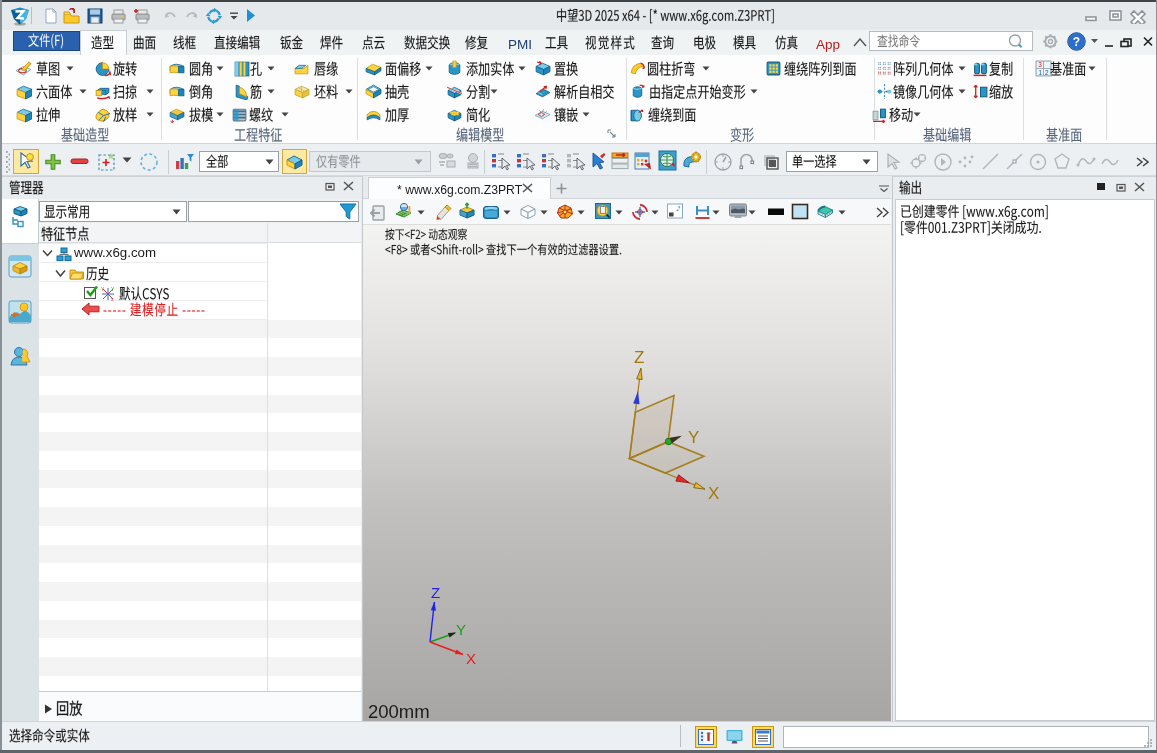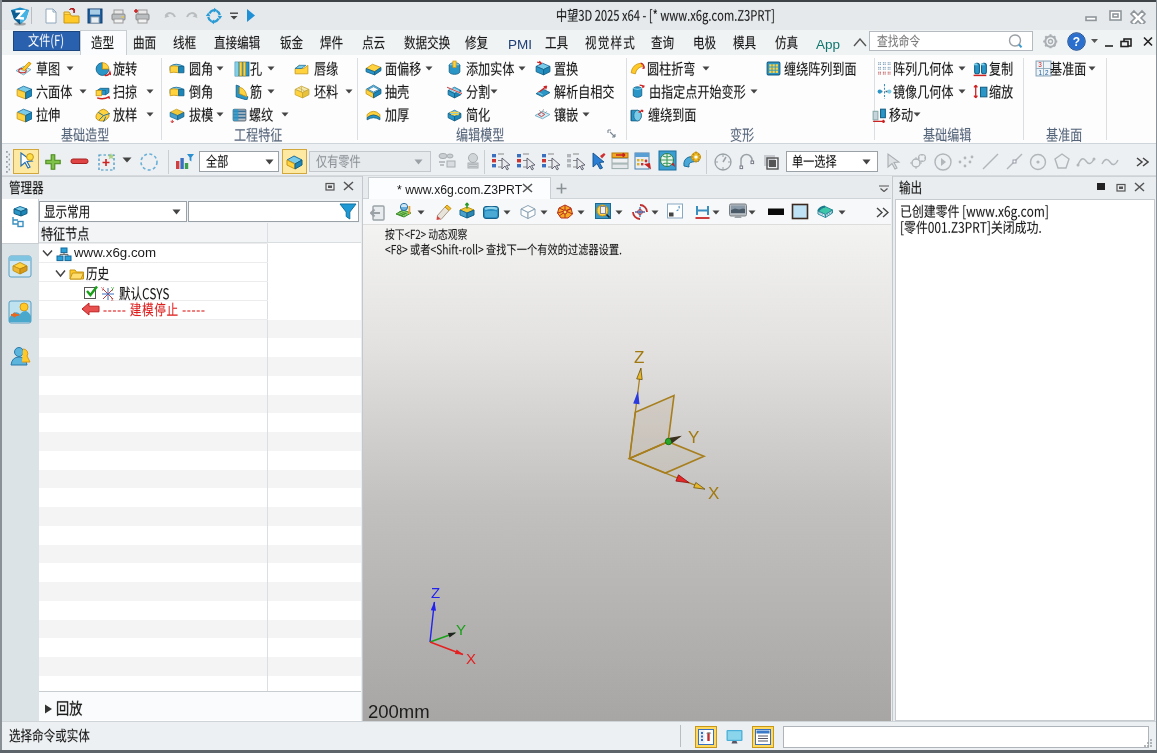--- a/index.html
+++ b/index.html
@@ -218,21 +218,21 @@
         <use href="#g53" x="1000"></use>
       </g>
     </svg>
     <svg style="position:absolute;left:774.6px;top:35px;overflow:visible" width="25" height="17">
       <g fill="#1b1b1b" stroke="#1b1b1b" stroke-width="7" transform="translate(0,13.20) scale(0.011550,-0.015000)">
         <use href="#g63" x="0"></use>
         <use href="#g64" x="1000"></use>
       </g>
     </svg>
     <div style="position:absolute;left:508px;top:37px;font:13.5px 'Liberation Sans',sans-serif;color:#1f3f77;white-space:nowrap;line-height:1.15;">PMI</div>
-    <div style="position:absolute;left:816px;top:37px;font:13.5px 'Liberation Sans',sans-serif;color:#0f766e;white-space:nowrap;line-height:1.15;">App</div>
+    <div style="position:absolute;left:816px;top:37px;font:13.5px 'Liberation Sans',sans-serif;color:#b91c1c;white-space:nowrap;line-height:1.15;">App</div>
     <svg style="position:absolute;left:853px;top:38px;" width="14" height="9" viewBox="0 0 14 9">
       <path d="M1 8 L7 1 L13 8" stroke="#555" stroke-width="1.4" fill="none"></path>
     </svg>
     <div style="position:absolute;left:869px;top:31px;width:164px;height:20px;background:#fff;border:1px solid #b4bac0"></div>
     <svg style="position:absolute;left:877px;top:34px;overflow:visible" width="45" height="16">
       <g fill="#7a7a7a" stroke="#7a7a7a" stroke-width="7" transform="translate(0,12.32) scale(0.010780,-0.014000)">
         <use href="#g58" x="0"></use>
         <use href="#g65" x="1000"></use>
         <use href="#g66" x="2000"></use>
         <use href="#g67" x="3000"></use>

